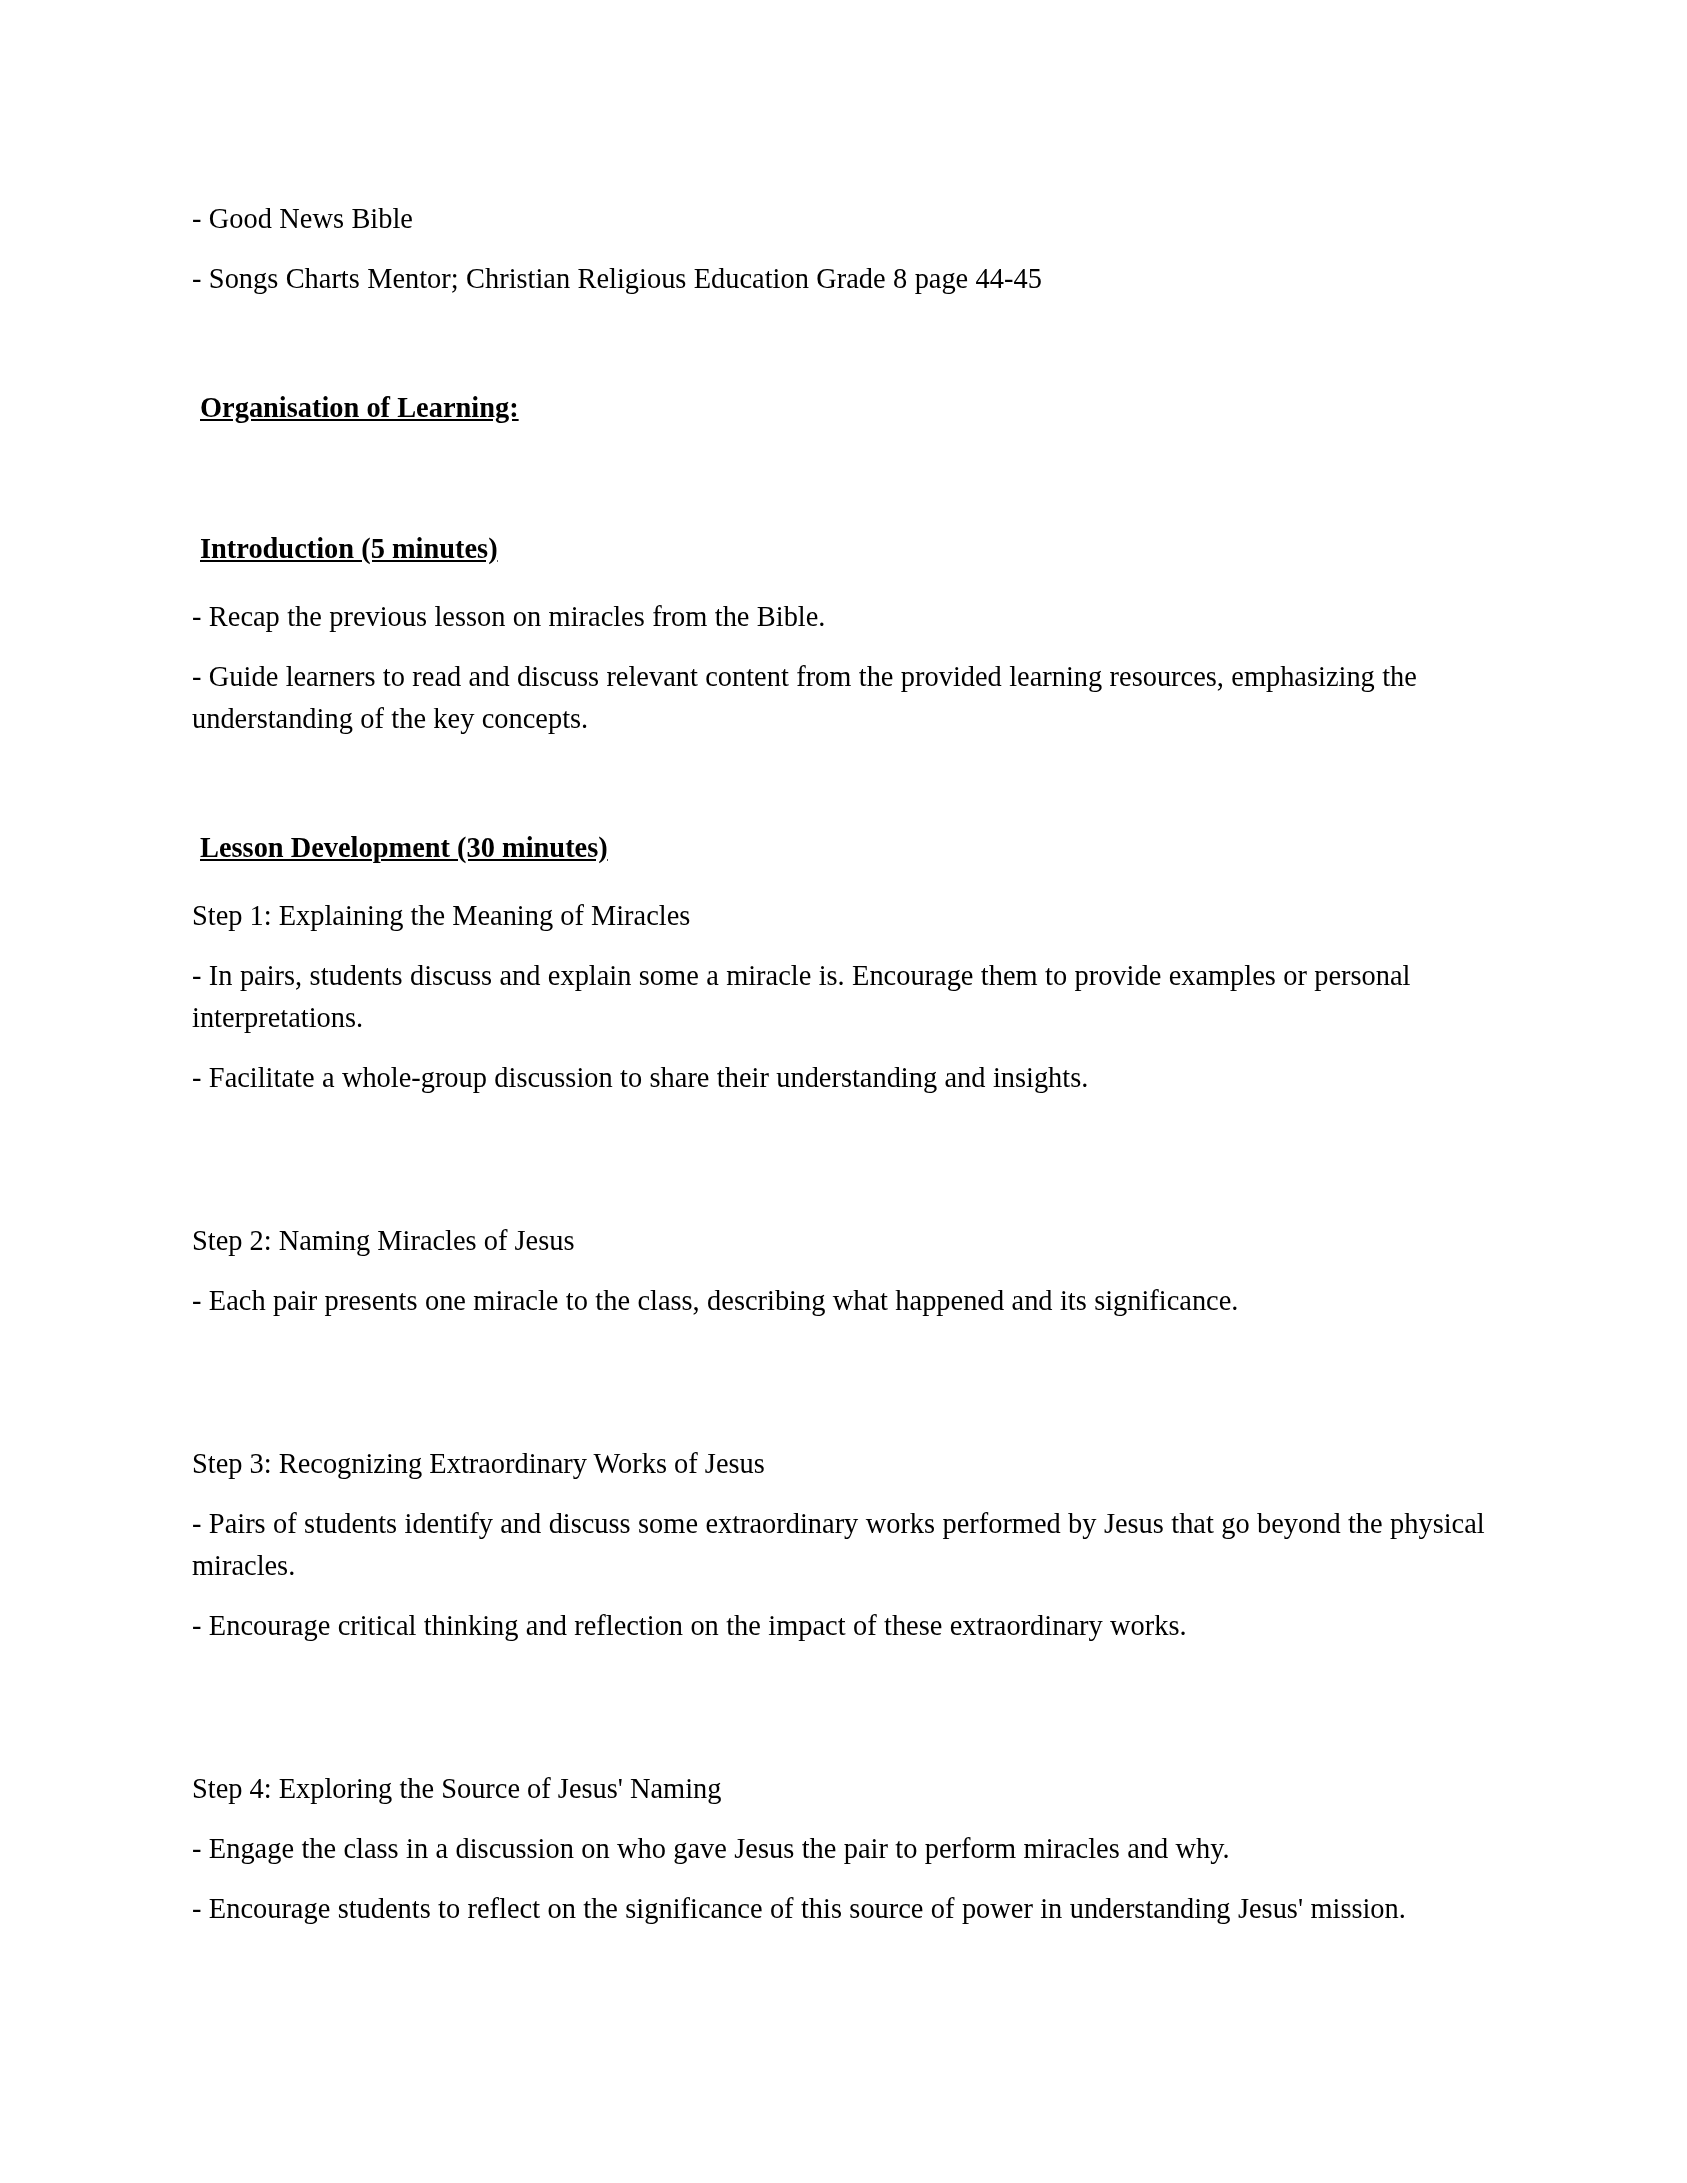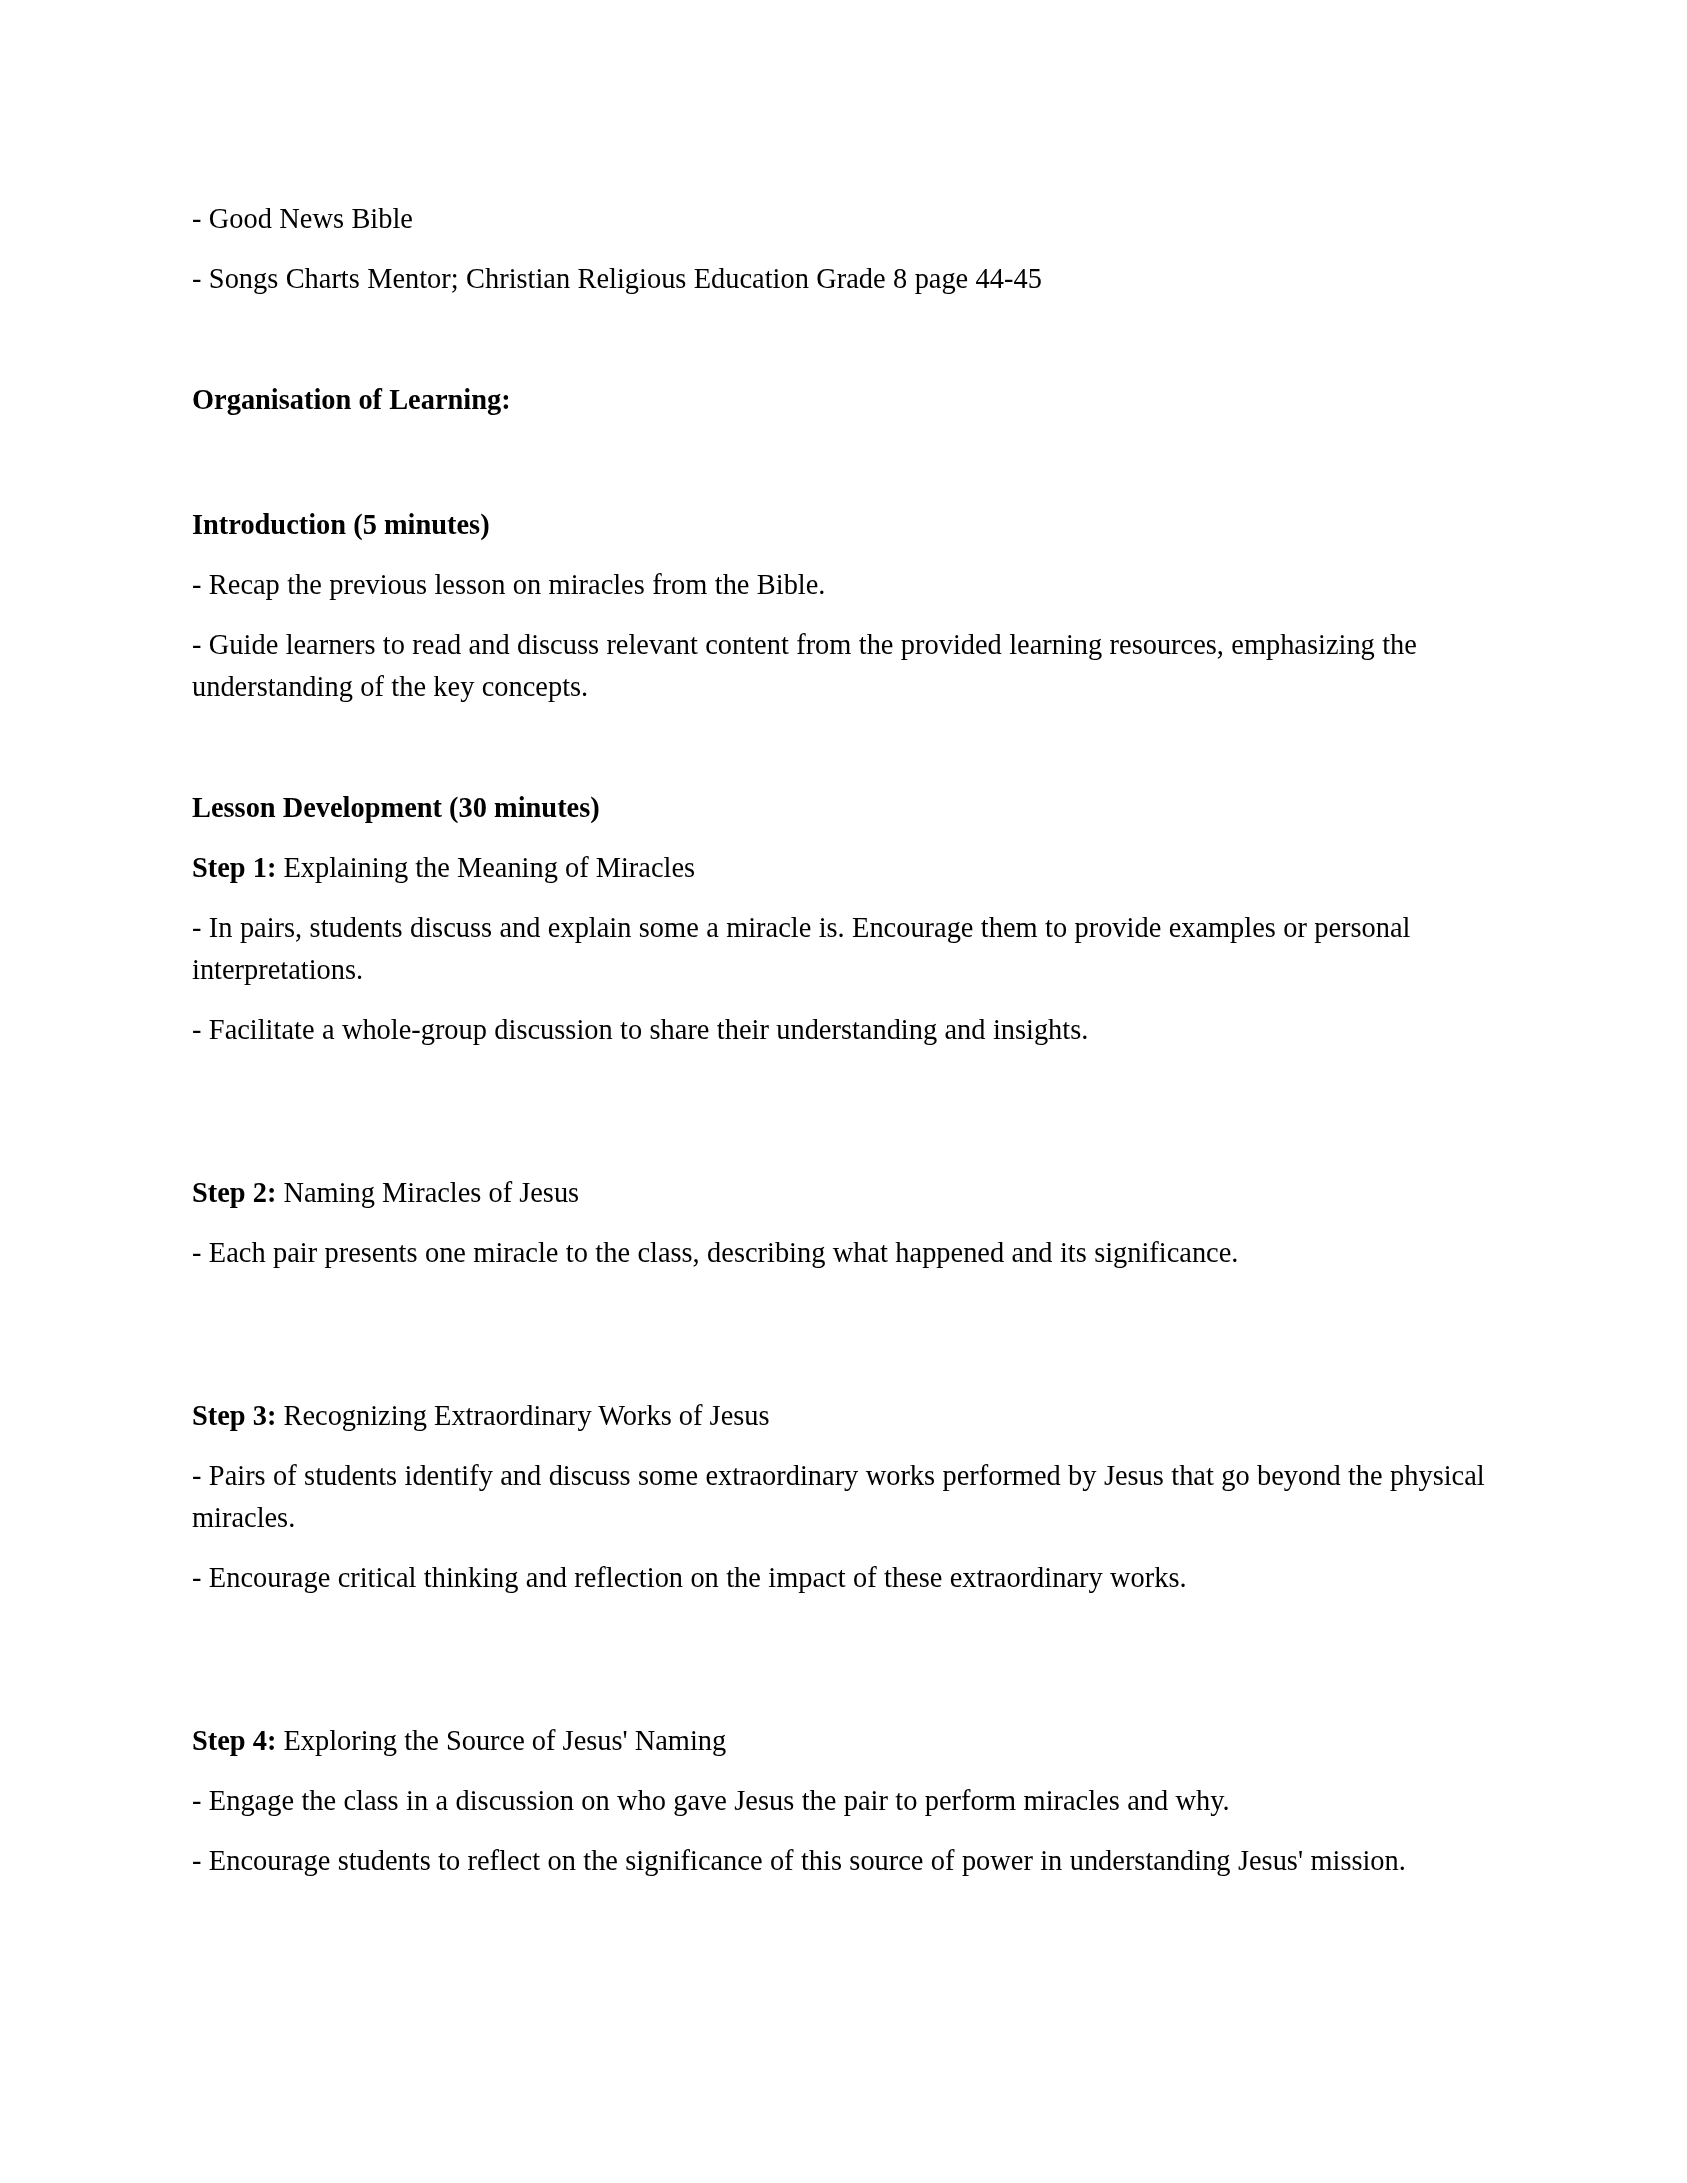--- a/index.html
+++ b/index.html
@@ -28,29 +28,30 @@
     font-size: 28.4px;
     line-height: 42px;
     margin: 0 0 18px 0;
     text-align: left;
     word-spacing: 0.3px;
   }
   .heading {
     font-size: 28.4px;
     line-height: 42px;
     font-weight: bold;
-    margin: 0;
+    margin: 8px;
+    text-decoration: underline;
   }
   .step-title {
     font-size: 28.4px;
     line-height: 42px;
     margin: 0;
   }
   .step-title .step-label {
-    font-weight: bold;
+    font-weight: normal;
   }
   
   .gap-sm { height: 18px; }
   .gap-md { height: 61px; }
   .gap-lg { height: 83px; }
   .gap-xl { height: 103px; }
 </style>
 </head>
 <body>
 

